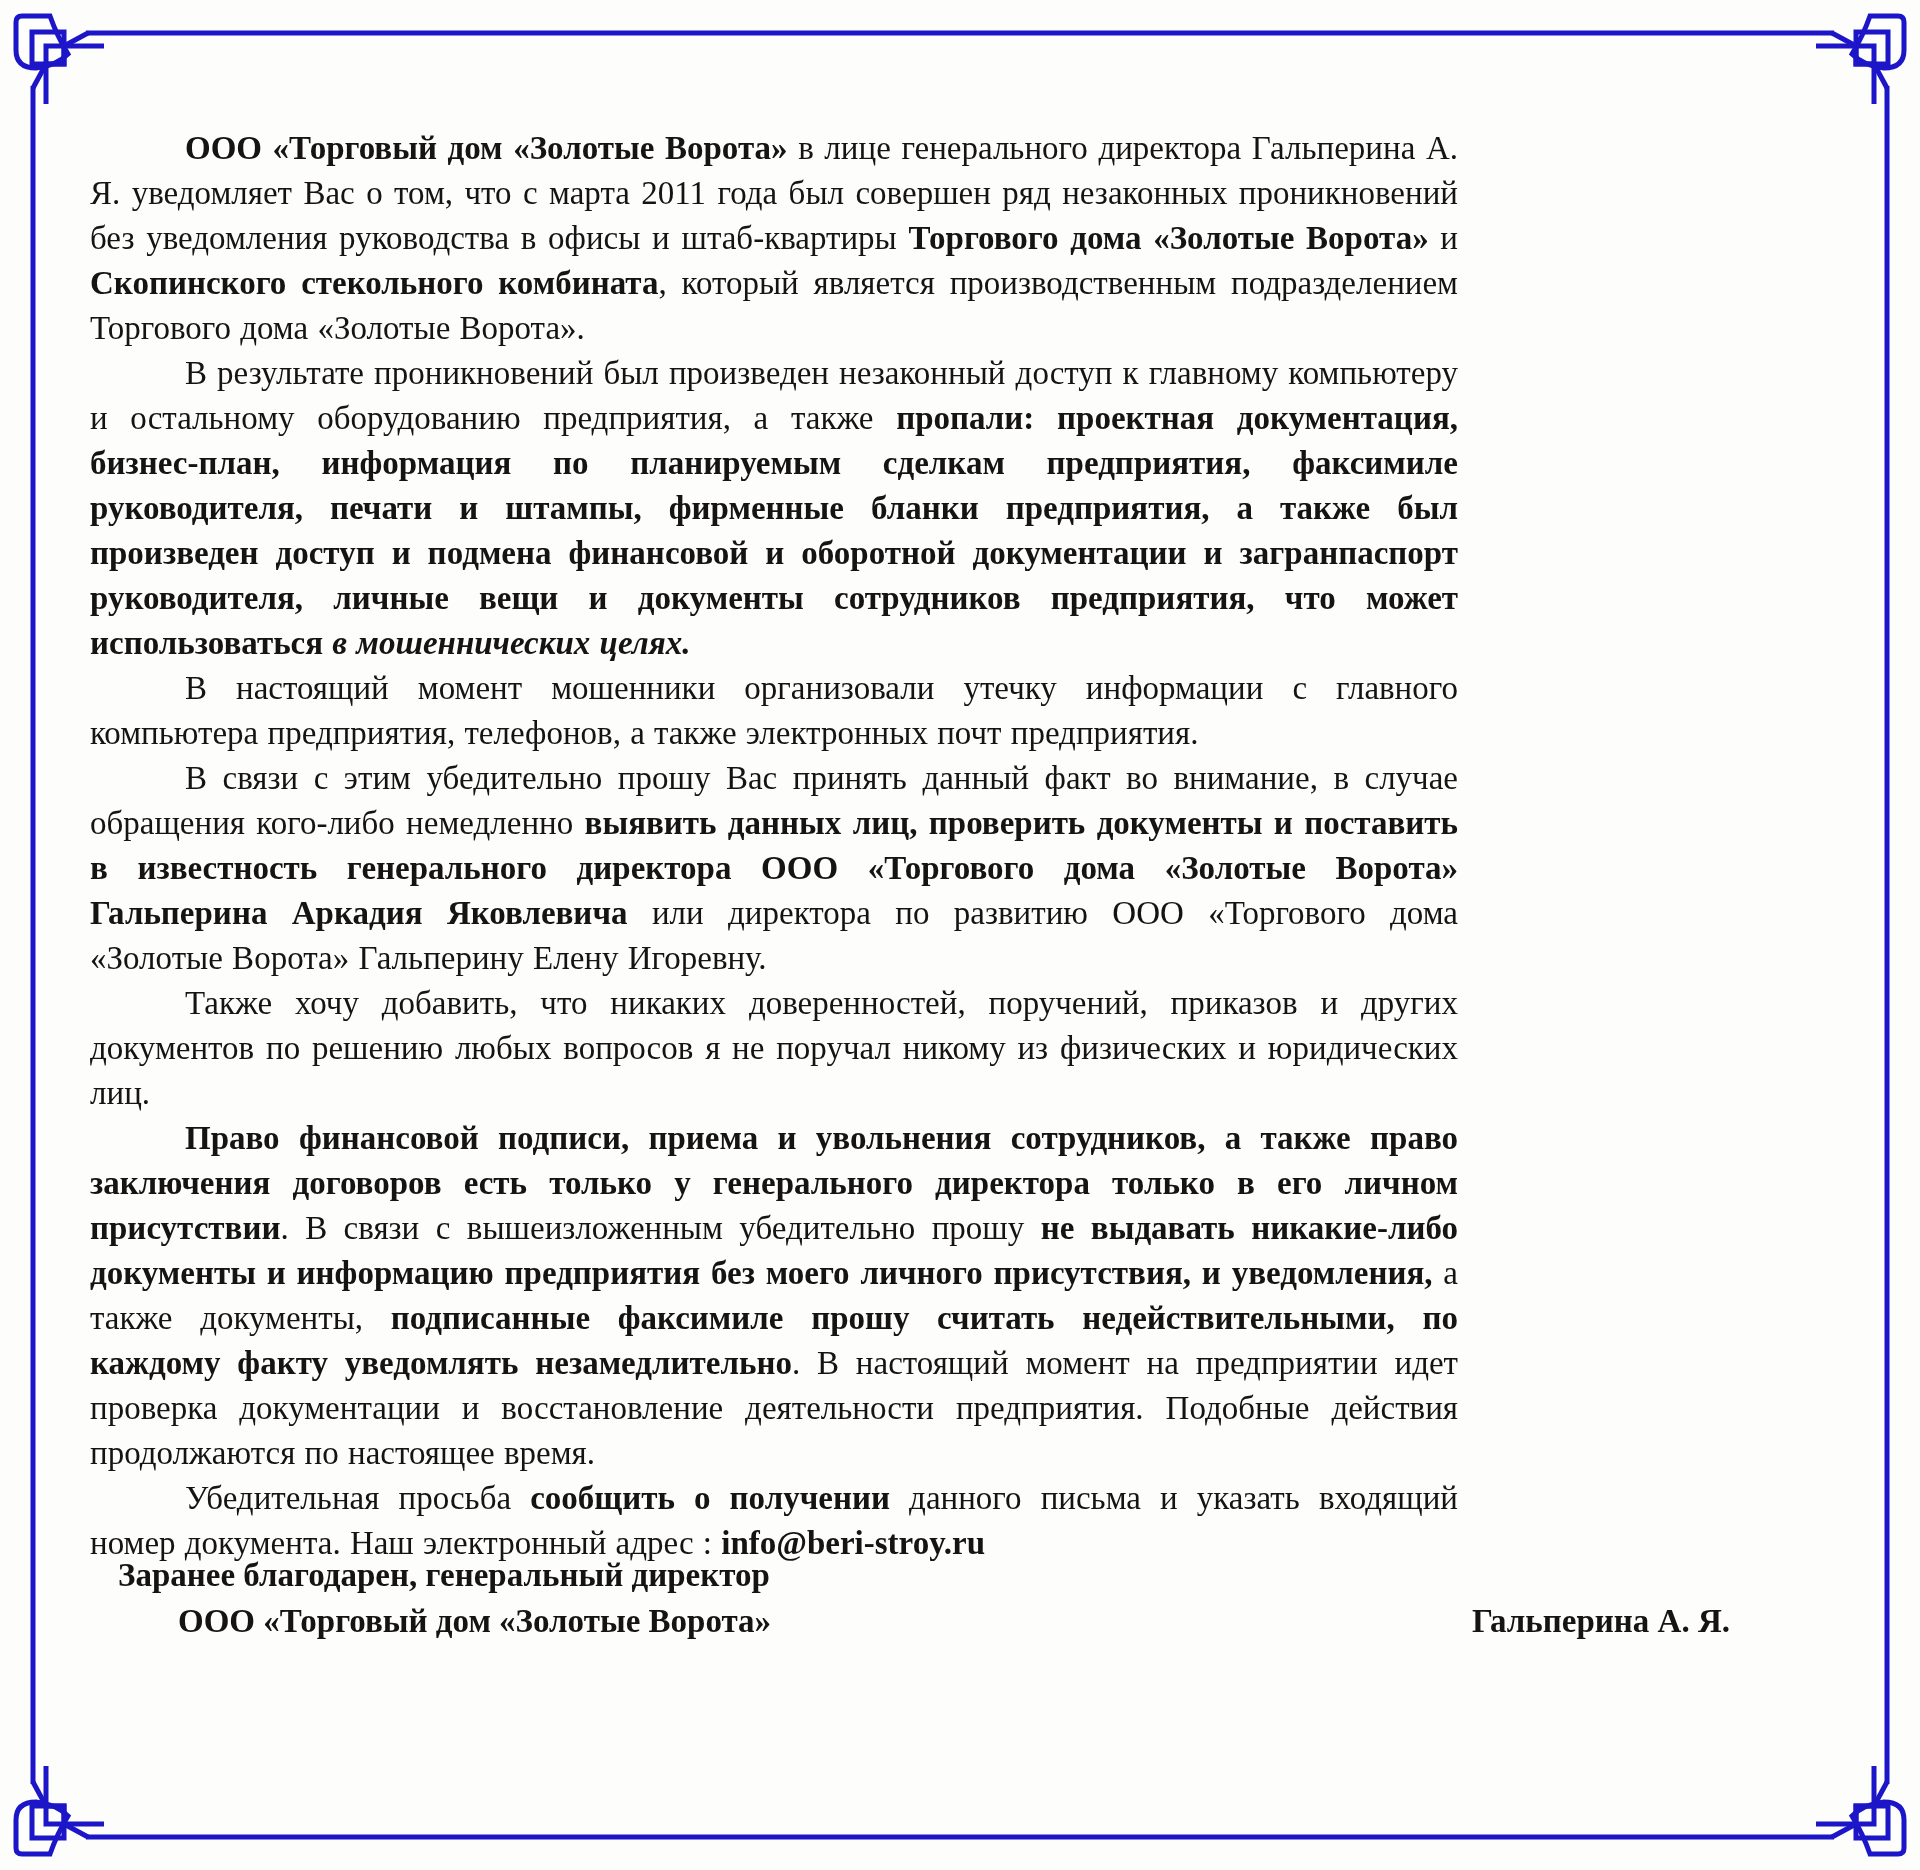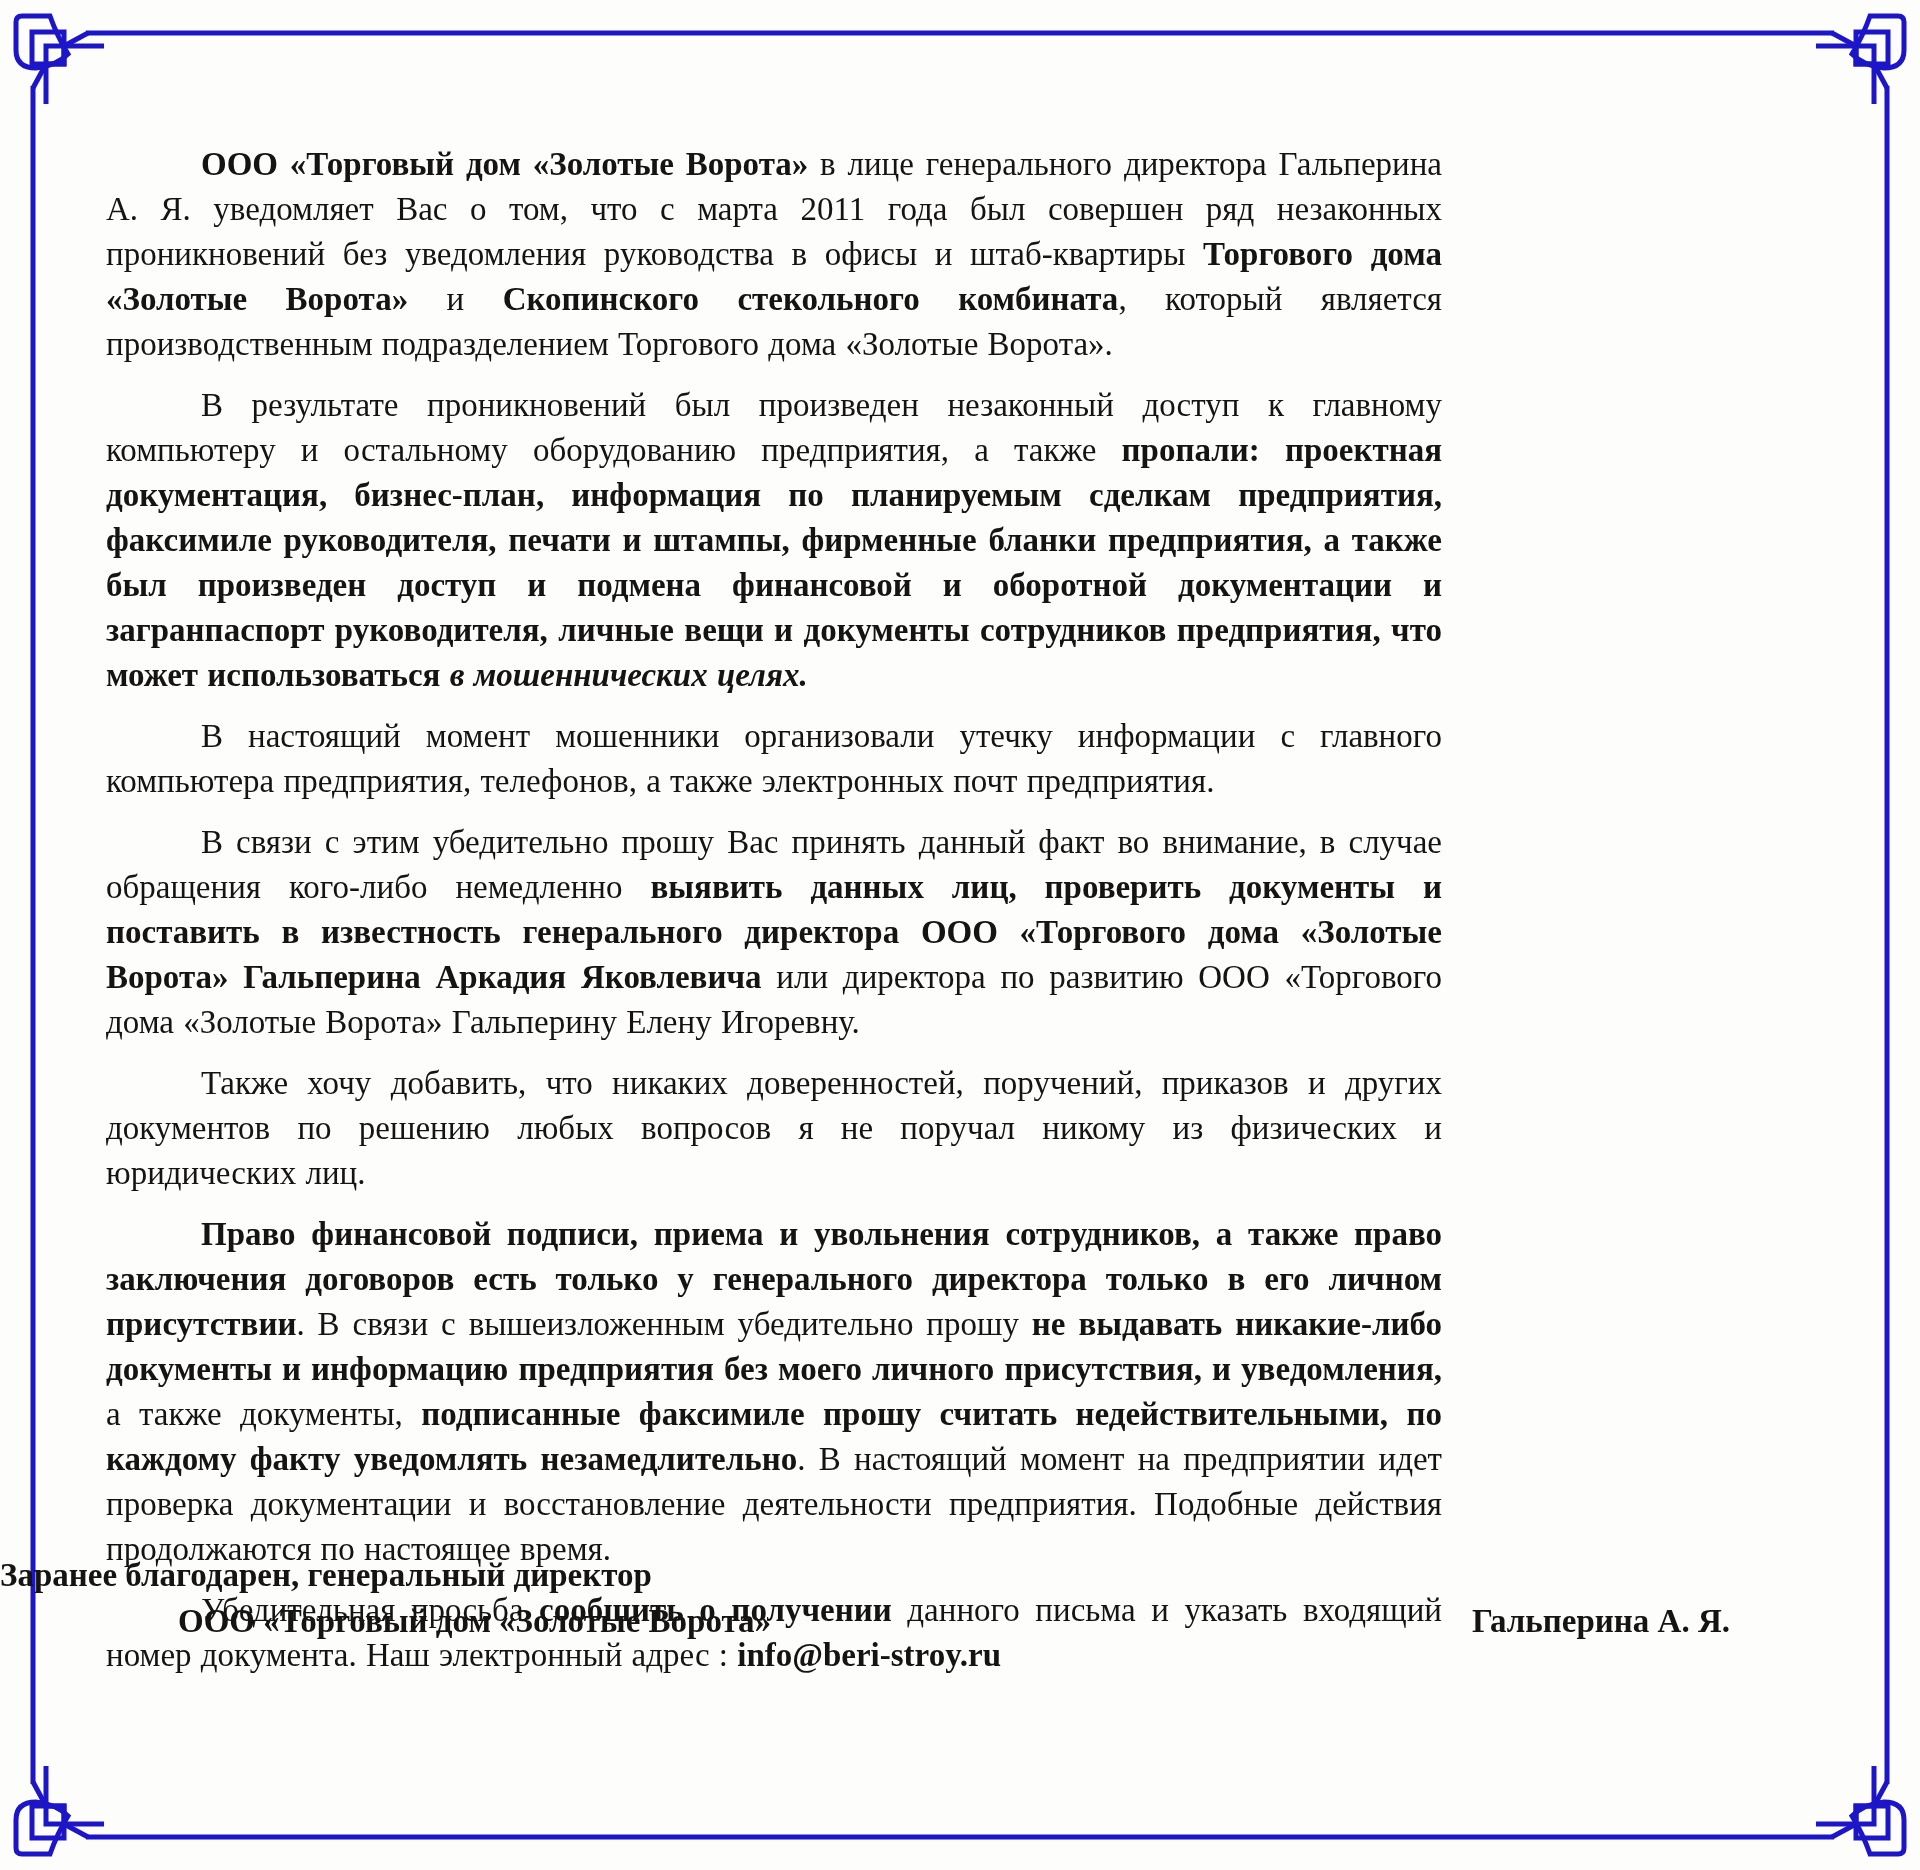--- a/index.html
+++ b/index.html
@@ -18,39 +18,39 @@
     width: 1920px; height: 1870px;
     pointer-events: none;
   }
   .letter {
     position: absolute;
     left: 90px;
     top: 126px;
     width: 1368px;
   }
   .para {
-    margin: 16px;
+    margin: 0;
     text-indent: 95px;
     text-align: justify;
     font-size: 33px;
     line-height: 45px;
     word-spacing: 1px;
   }
   .b { font-weight: bold; }
   .i { font-style: italic; }
   .signature {
     position: absolute;
     left: 0;
     top: 1552px;
     width: 1920px;
     font-weight: bold;
     font-size: 33px;
     line-height: 46px;
   }
-  .sig-line1 { }
+  .sig-line1 { padding-left: 118px; }
   .sig-row {
     display: flex;
     justify-content: space-between;
     align-items: baseline;
     padding-left: 178px;
     padding-right: 190px;
   }
 </style>
 </head>
 <body>

